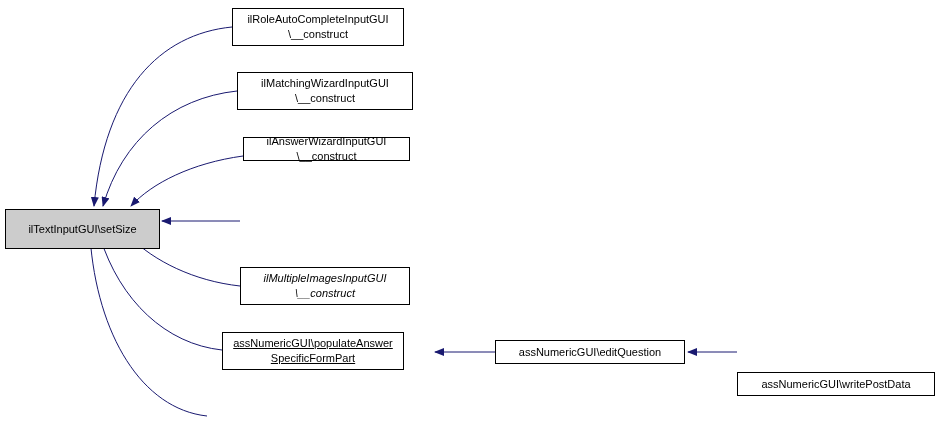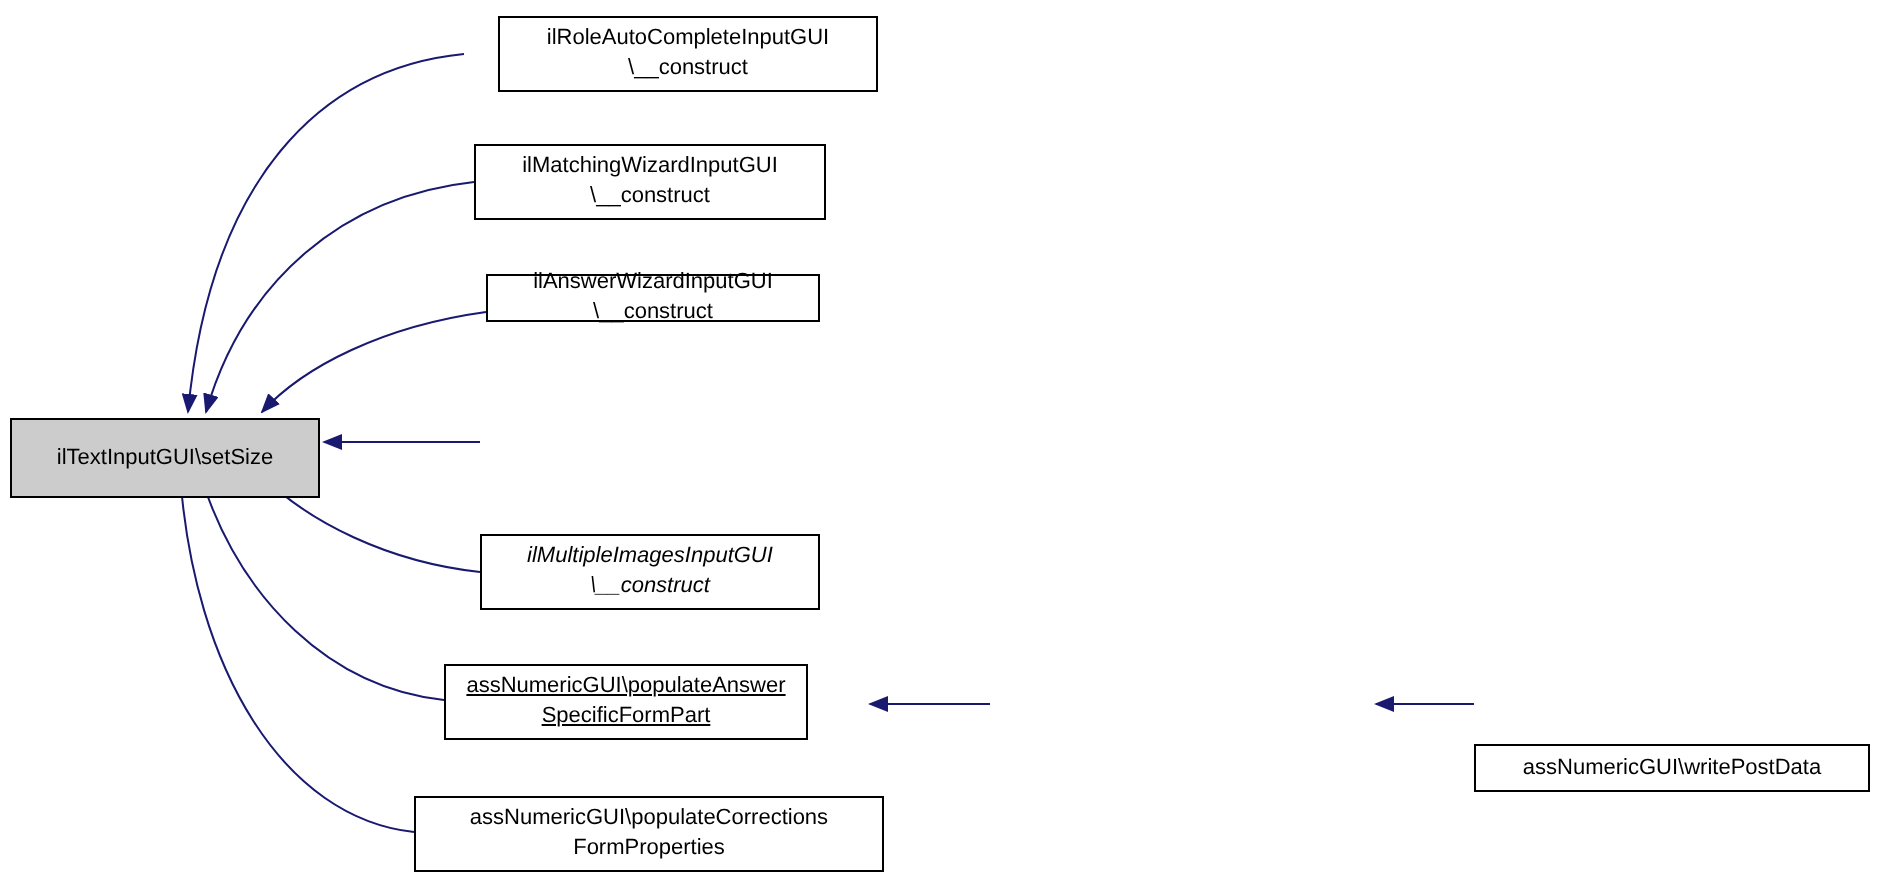--- a/index.html
+++ b/index.html
@@ -44,21 +44,21 @@
     text-align: center;
     white-space: pre-line;
     cursor: pointer;
   }
   .node.main {
     background: var(--main-node-fill, #cccccc);
     border-width: 1px;
     cursor: default;
   }
   .main { left: 5px;   top: 209px; width: 155px; height: 40px; }
-  .n0   { left: 232px; top: 8px;   width: 190px; height: 38px; margin-left: 17px; }
+  .n0   { left: 232px; top: 8px;   width: 172px; height: 38px; }
   .n1   { left: 237px; top: 72px;  width: 176px; height: 38px; }
   .n2   { left: 243px; top: 137px; width: 167px; height: 24px; }
   .n3   { left: 240px; top: 202px; width: 172px; height: 38px; }
   .n4   { left: 240px; top: 267px; width: 170px; height: 38px; font-style: italic; }
   .n5   { left: 222px; top: 332px; width: 182px; height: 38px; text-decoration: underline; }
   .n6   { left: 207px; top: 398px; width: 235px; height: 38px; }
   .n7   { left: 495px; top: 340px; width: 190px; height: 24px; }
   .n8   { left: 737px; top: 340px; width: 198px; height: 24px; margin-top: 32px; }
 </style>
 </head>
@@ -94,19 +94,18 @@
   <div class="node n2">ilAnswerWizardInputGUI
 \__construct</div>
 
 
   <div class="node n4">ilMultipleImagesInputGUI
 \__construct</div>
 
   <div class="node n5">assNumericGUI\populateAnswer
 SpecificFormPart</div>
 
-  <div class="node n6">assNumericGUI\populateCorrections
-FormProperties</div>
 
+  <div class="node n7">assNumericGUI\editQuestion</div>
 
   <div class="node n8">assNumericGUI\writePostData</div>
 
 </div>
 
 </body></html>

